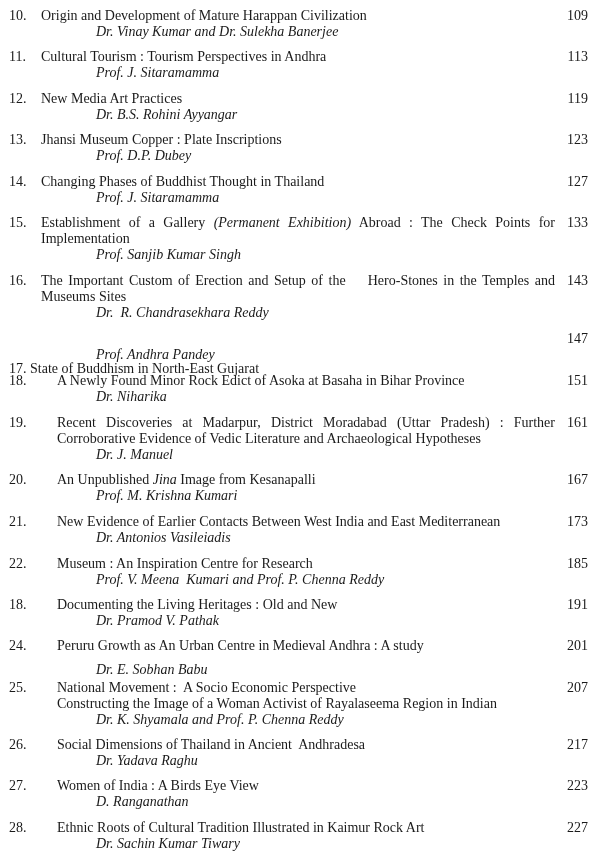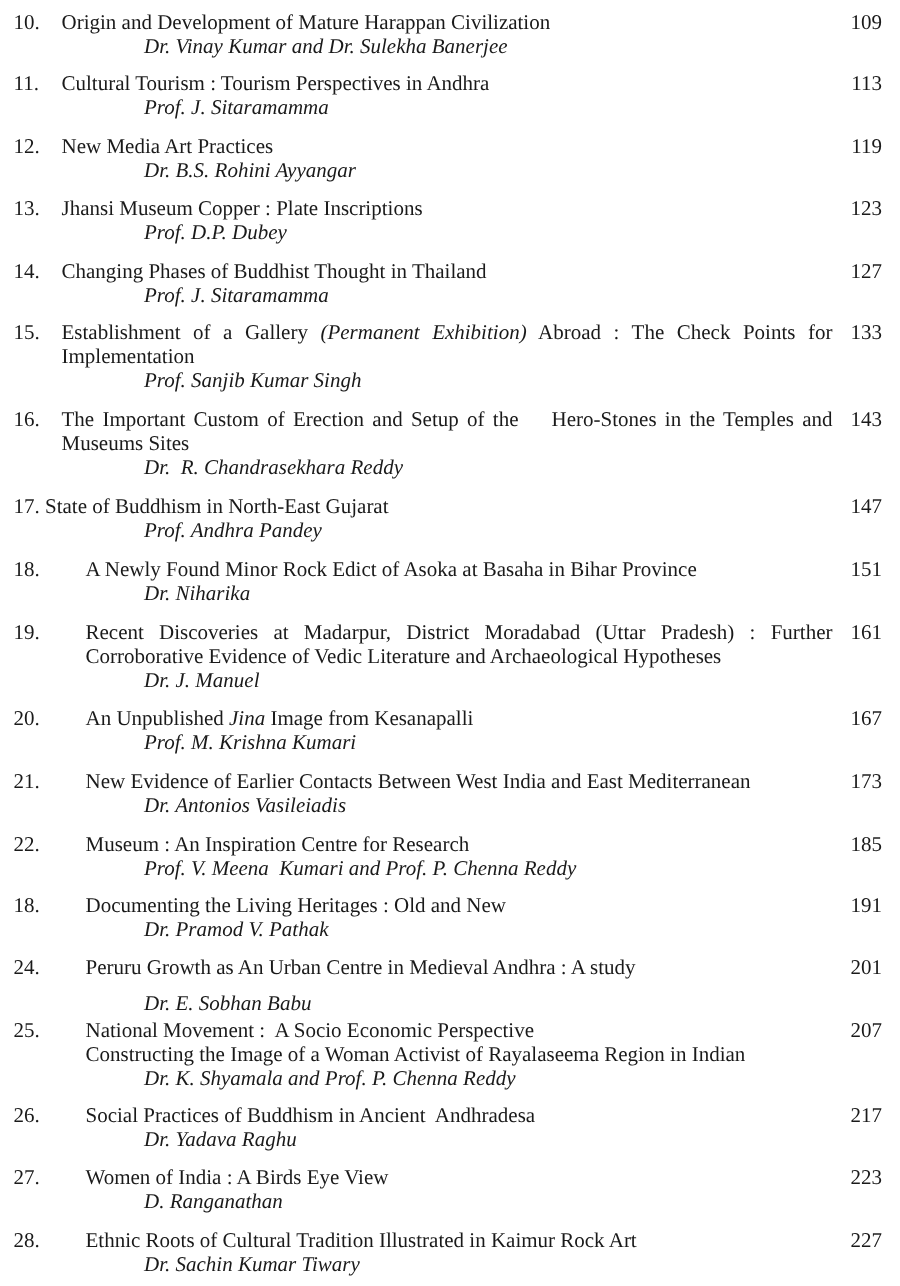--- a/index.html
+++ b/index.html
@@ -11,21 +11,21 @@
     .toc { position: absolute; left: 0; top: 0; width: 600px; }
     .entry { position: absolute; left: 0; width: 600px; }
     .num { position: absolute; left: 9px; top: 0; }
     .title { position: absolute; top: 0; text-align: justify; }
     .title.g1 { left: 41px; width: 514px; }
     .title.g2 { left: 57px; width: 498px; }
     .title.g0 { left: 9px; width: 546px; }
     .title.short { text-align: left; }
     .title.g1.short { width: 450px; }
     .title.g2.short { width: 450px; }
-    .title.g0.short { width: 450px; }
+    .title.g0.short { width: 450px; margin-top: 30px; }
     .title i { font-style: italic; }
     .author { position: absolute; left: 96px; font-style: italic; white-space: pre; }
     .page { position: absolute; right: 12px; top: 0; }
   </style>
 </head>
 <body>
 
 <div class="toc">
 
   <div class="entry" style="top:8px">
@@ -137,21 +137,21 @@
     <span class="title g2 short" style="width:498px">
         <span style="display:block;white-space:pre">National Movement :  A Socio Economic Perspective</span>
         <span style="display:block;white-space:nowrap">Constructing the Image of a Woman Activist of Rayalaseema Region in Indian</span>
       </span>
     <span class="author" style="top:32px">Dr. K. Shyamala and Prof. P. Chenna Reddy</span>
     <span class="page">207</span>
   </div>
 
   <div class="entry" style="top:737px">
     <span class="num">26.</span>
-    <span class="title g2 short" style="white-space:pre">Social Practices of Buddhism in Ancient  Andhradesa</span>
+    <span class="title g2 short" style="white-space:pre">Social Dimensions of Thailand in Ancient  Andhradesa</span>
     <span class="author" style="top:16px">Dr. Yadava Raghu</span>
     <span class="page">217</span>
   </div>
 
   <div class="entry" style="top:778px">
     <span class="num">27.</span>
     <span class="title g2 short">Women of India : A Birds Eye View</span>
     <span class="author" style="top:16px">D. Ranganathan</span>
     <span class="page">223</span>
   </div>

